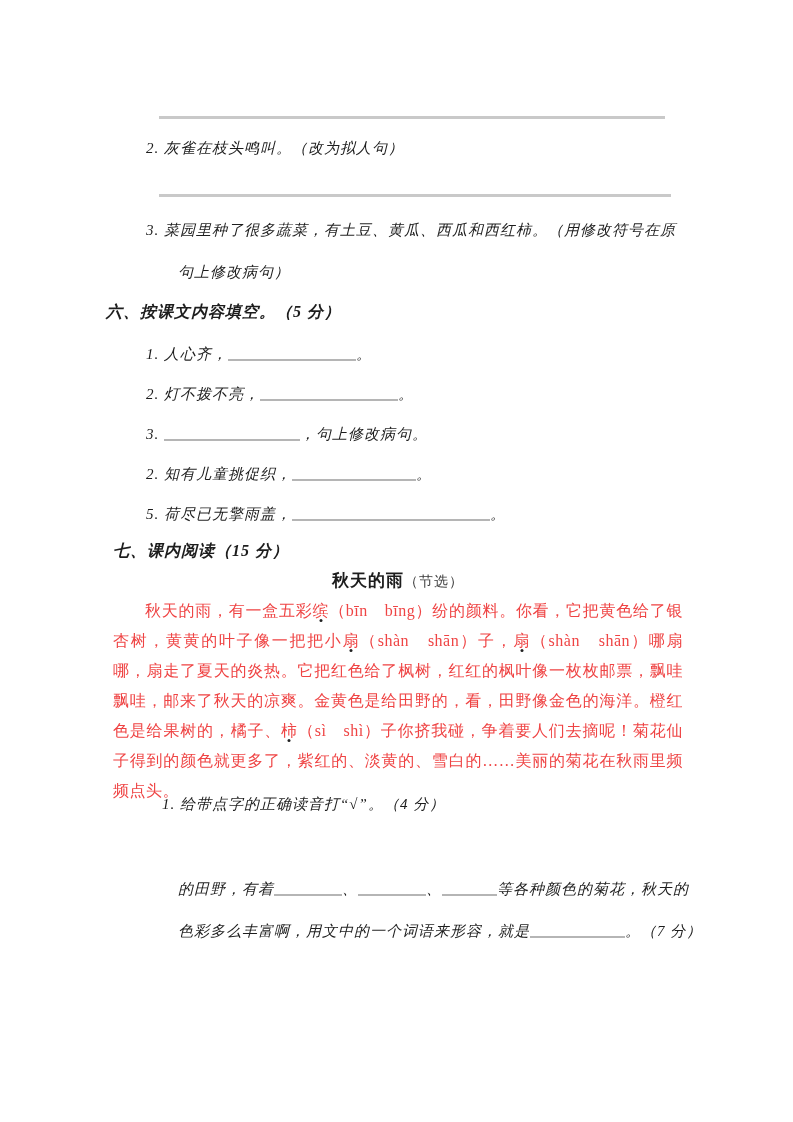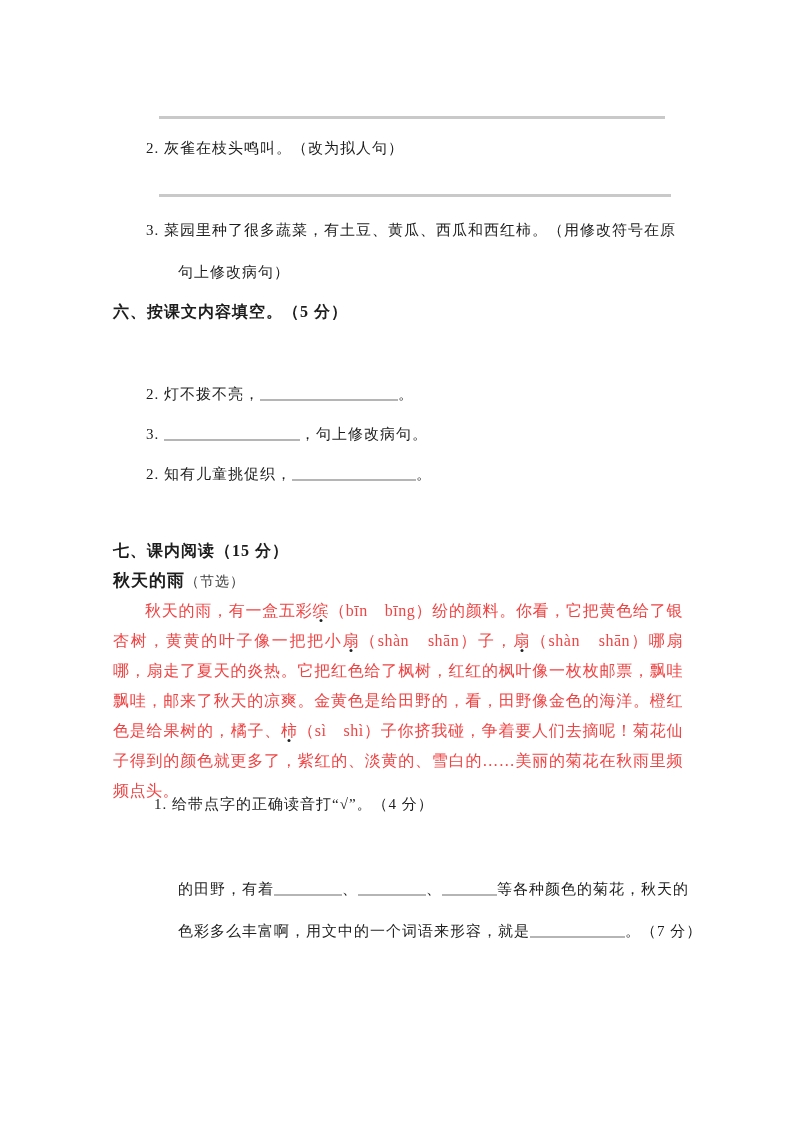--- a/index.html
+++ b/index.html
@@ -10,32 +10,34 @@
     font-family:"Liberation Serif","DejaVu Serif",serif;
     color:#1d1d1d;
     overflow:hidden;
   }
   .row{
     position:absolute;
     font-size:15px;
     letter-spacing:1px;
     line-height:20px;
     white-space:nowrap;
+    font-style:italic;
   }
   .hdr{font-weight:bold;font-size:16px;}
   .aline{position:absolute;height:3px;background:#c9c9c9;}
   .blank{
     display:inline-block;
     border-bottom:2px solid #b5b5b5;
     height:13px;
     vertical-align:-2px;
   }
   .rtitle{
     position:absolute;
     left:113px;width:570px;
+    text-align:center;
     font-size:17px;
     letter-spacing:1px;
     white-space:nowrap;
     font-family:Liberation Serif, serif;
   }
   .rtitle .main{font-weight:bold;}
   .rtitle .sub{font-size:14px;color:#3a3a3a;}
   .passage{
     position:absolute;
     left:113px;top:596px;width:570px;
@@ -71,47 +73,53 @@
 
   <div class="aline" style="top:194px;left:159px;width:512px"></div>
 
   <div class="row" style="top:220px;left:146px">
     <span>3. 菜园里种了很多蔬菜，有土豆、黄瓜、西瓜和西红柿。（用修改符号在原</span>
   </div>
   <div class="row" style="top:262px;left:178px">
     <span>句上修改病句）</span>
   </div>
 
-  <div class="row hdr" style="top:302px;left:113px">
+  <div class="row hdr" style="top:302px;left:106px">
     <span>六、按课文内容填空。（5 分）</span>
   </div>
 
+  <div class="row" style="top:344px;left:146px">
+    <span>1. 人心齐，</span><span class="blank" style="width:128px"></span><span>。</span>
+  </div>
   <div class="row" style="top:384px;left:146px">
     <span>2. 灯不拨不亮，</span><span class="blank" style="width:138px"></span><span>。</span>
   </div>
   <div class="row" style="top:424px;left:146px">
     <span>3. </span><span class="blank" style="width:136px"></span><span>，句上修改病句。</span>
   </div>
   <div class="row" style="top:464px;left:146px">
     <span>2. 知有儿童挑促织，</span><span class="blank" style="width:124px"></span><span>。</span>
+  </div>
+  <div class="row" style="top:504px;left:146px">
+    <span>5. 荷尽已无擎雨盖，</span><span class="blank" style="width:198px"></span><span>。</span>
   </div>
 
   <div class="row hdr" style="top:541px;left:113px">
     <span>七、课内阅读（15 分）</span>
   </div>
 
   <div class="rtitle" style="top:569px">
     <span class="main">秋天的雨</span><span class="sub">（节选）</span>
   </div>
 
   <div class="passage">
     <span>秋天的雨，有一盒五彩</span><span class="dotted"><i>缤</i></span><span>（bīn　bīng）纷的颜料。你看，它把黄色给了银杏树，黄黄的叶子像一把把小</span><span class="dotted"><i>扇</i></span><span>（shàn　shān）子，</span><span class="dotted"><i>扇</i></span><span>（shàn　shān）哪扇哪，扇走了夏天的炎热。它把红色给了枫树，红红的枫叶像一枚枚邮票，飘哇飘哇，邮来了秋天的凉爽。金黄色是给田野的，看，田野像金色的海洋。橙红色是给果树的，橘子、</span><span class="dotted"><i>柿</i></span><span>（sì　shì）子你挤我碰，争着要人们去摘呢！菊花仙子得到的颜色就更多了，紫红的、淡黄的、雪白的……美丽的菊花在秋雨里频频点头。</span>
   </div>
 
-  <div class="row" style="top:794px;left:154px">
+  <div class="row" style="top:794px;left:162px">
     <span>1. 给带点字的正确读音打“√”。（4 分）</span>
   </div>
 
   <div class="row" style="top:879px;left:178px">
     <span>的田野，有着</span><span class="blank" style="width:68px"></span><span>、</span><span class="blank" style="width:68px"></span><span>、</span><span class="blank" style="width:55px"></span><span>等各种颜色的菊花，秋天的</span>
   </div>
   <div class="row" style="top:921px;left:178px">
     <span>色彩多么丰富啊，用文中的一个词语来形容，就是</span><span class="blank" style="width:95px"></span><span>。（7 分）</span>
   </div>
 

